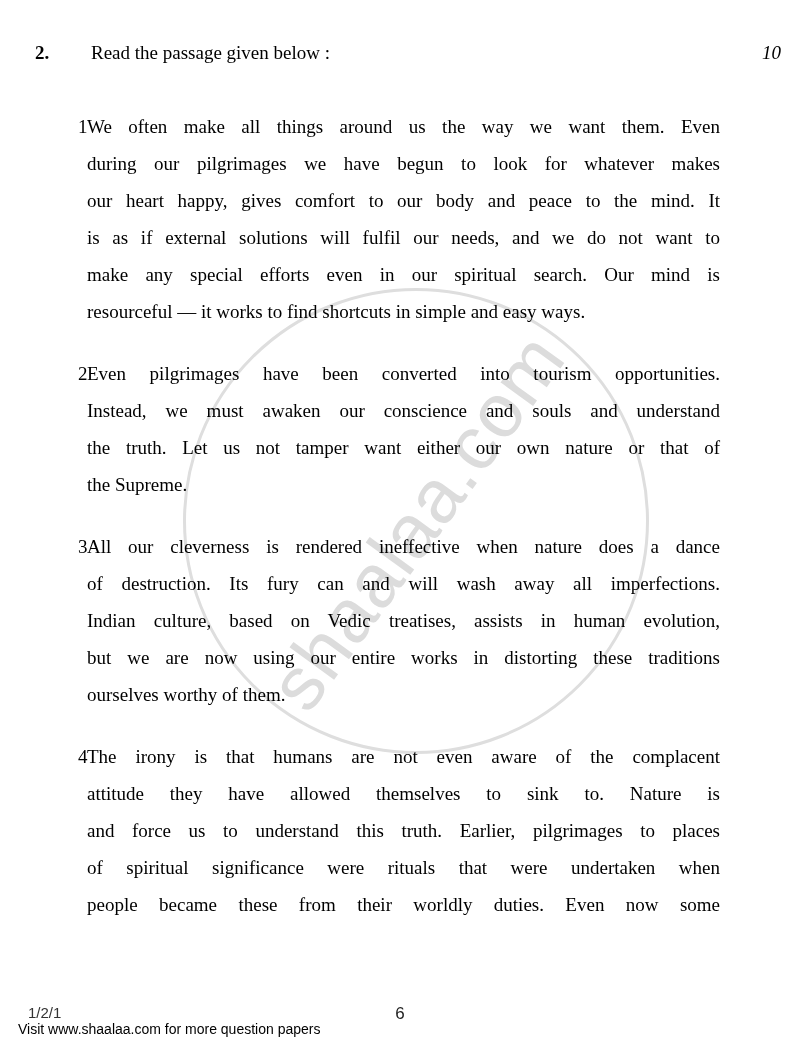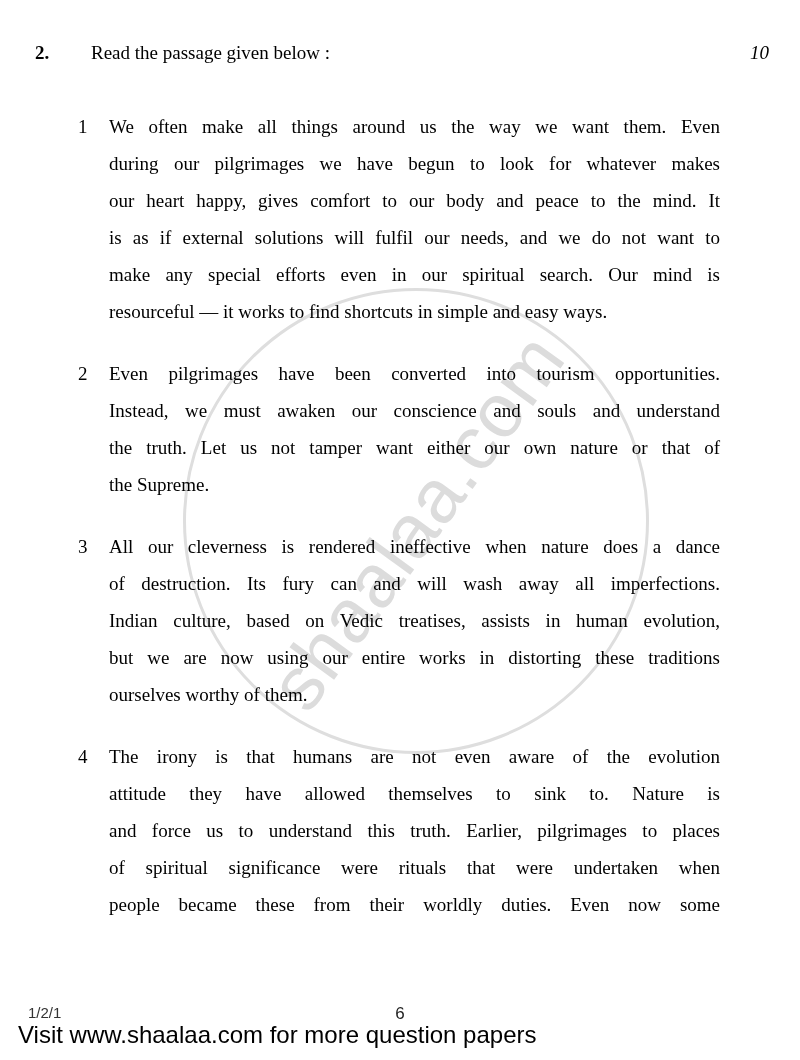--- a/index.html
+++ b/index.html
@@ -76,21 +76,21 @@
     font-size: 19px;
   }
   .q-text {
     position: absolute;
     left: 91px;
     top: 0;
     font-size: 19px;
   }
   .q-marks {
     position: absolute;
-    left: 4px;
+    left: 16px;
     top: 0;
     width: 765px;
     text-align: right;
     font-style: italic;
     font-size: 19px;
   }
 
   .passage {
     position: absolute;
     left: 0;
@@ -103,21 +103,21 @@
     margin-bottom: 25px;
   }
   .para-number {
     position: absolute;
     left: 78px;
     top: 0;
     font-size: 19px;
     line-height: 37px;
   }
   .para-body {
-    margin-left: 109px;
+    margin-left: 87px;
     margin-right: 80px;
     font-size: 19px;
     line-height: 37px;
     text-align: justify;
     text-justify: inter-word;
   }
   .para-line {
     display: block;
     text-align: justify;
     text-align-last: justify;
@@ -145,21 +145,21 @@
     text-align: center;
     font-family: "Liberation Sans", "DejaVu Sans", sans-serif;
     font-size: 17px;
     color: #222222;
   }
   .footer-banner {
     position: absolute;
     left: 18px;
     top: 1021px;
     font-family: "Liberation Sans", "DejaVu Sans", sans-serif;
-    font-size: 24px;
+    font-size: 14px;
     color: #000000;
     white-space: nowrap;
   }
 </style>
 </head>
 <body>
 
 <div class="page">
 
   <div class="watermark">
@@ -208,21 +208,21 @@
           <span class="para-line">of destruction. Its fury can and will wash away all imperfections.</span>
           <span class="para-line">Indian culture, based on Vedic treatises, assists in human evolution,</span>
           <span class="para-line">but we are now using our entire works in distorting these traditions</span>
           <span class="para-line last">ourselves worthy of them.</span>
         </div>
       </div>
 
       <div class="para">
         <span class="para-number">4</span>
         <div class="para-body">
-          <span class="para-line">The irony is that humans are not even aware of the evolution</span>
+          <span class="para-line">The irony is that humans are not even aware of the complacent</span>
           <span class="para-line">attitude they have allowed themselves to sink to. Nature is</span>
           <span class="para-line">and force us to understand this truth. Earlier, pilgrimages to places</span>
           <span class="para-line">of spiritual significance were rituals that were undertaken when</span>
           <span class="para-line">people became these from their worldly duties. Even now some</span>
         </div>
       </div>
 
     </div>
 
     <div class="footer-code">1/2/1</div>

